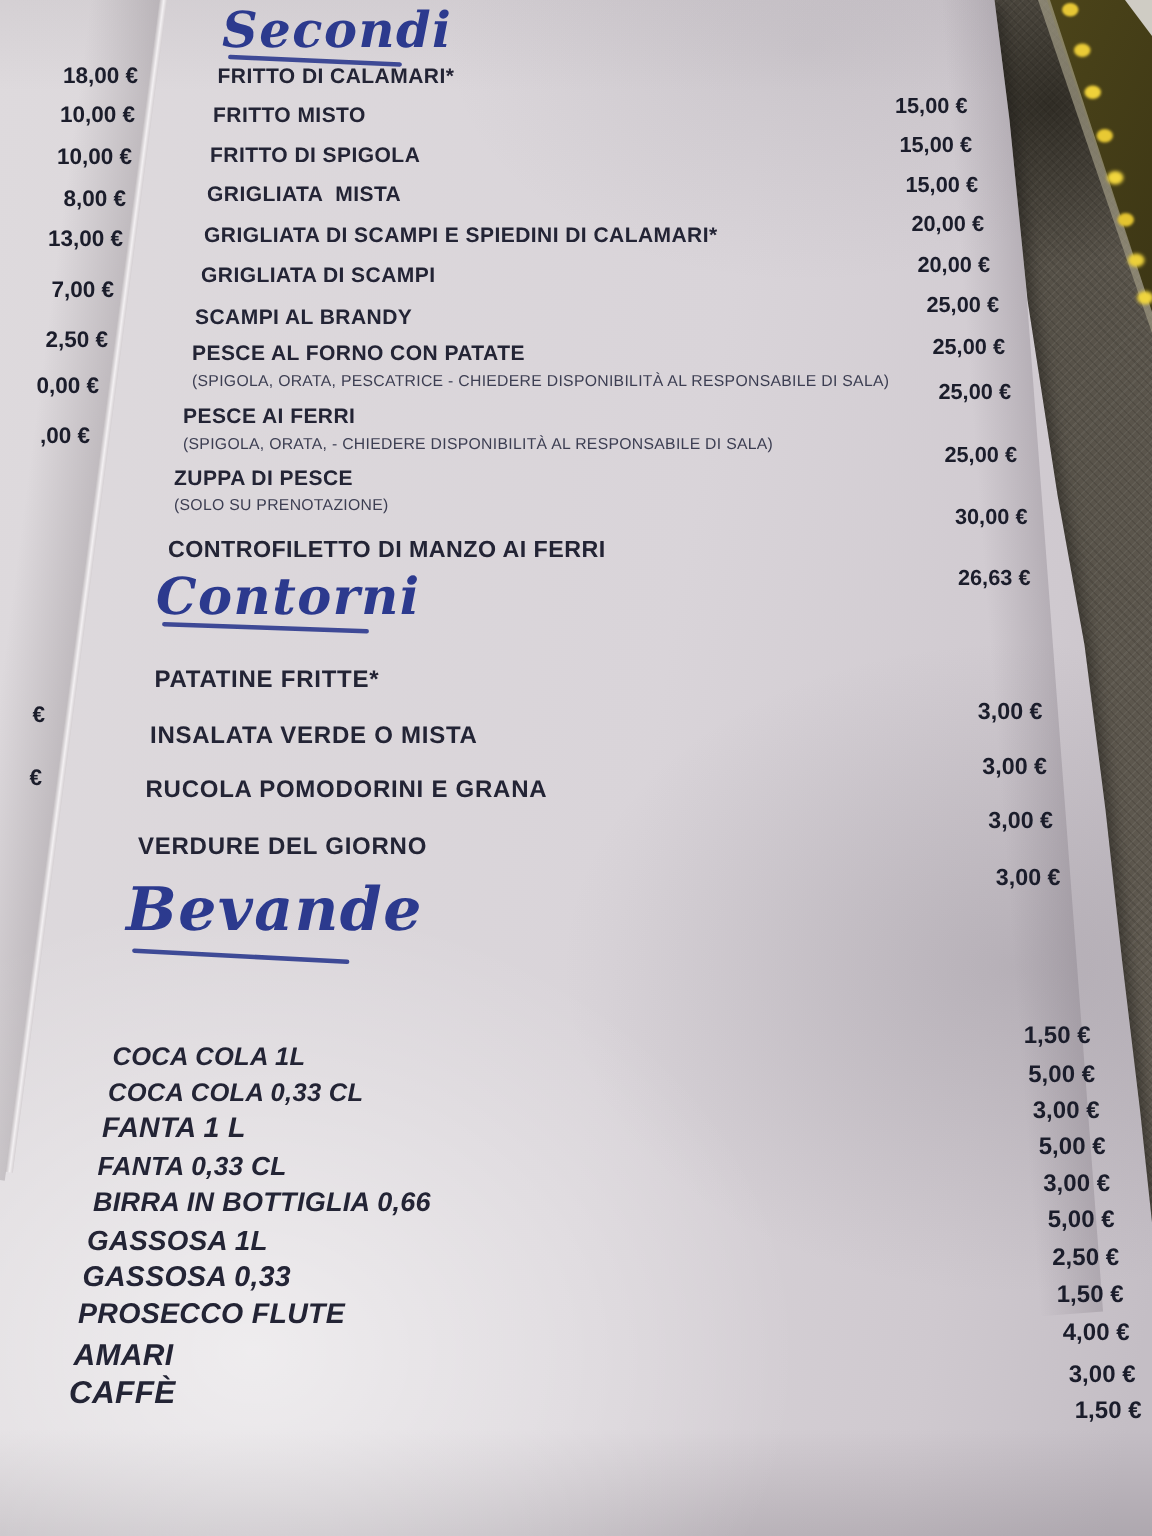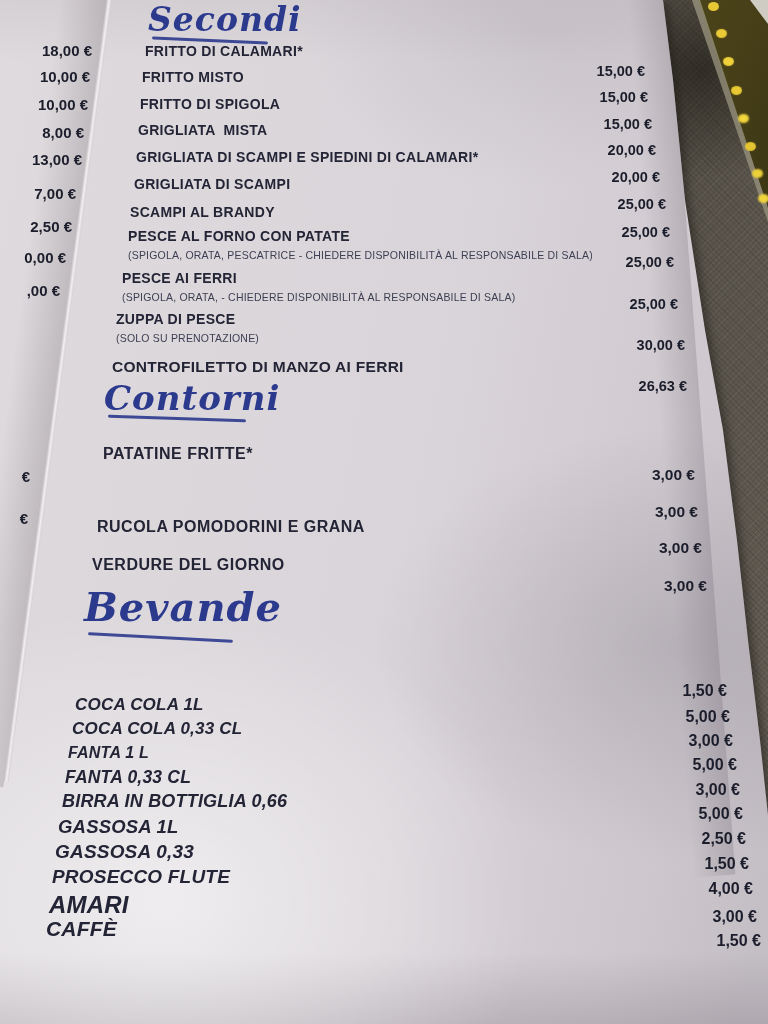--- a/index.html
+++ b/index.html
@@ -162,20 +162,21 @@
     </div>
 
     <div class="script-h" style="left:104px; top:378px; font-size:34px;">Contorni</div>
     <div class="swash" style="left:108px; top:417px; width:138px; transform:rotate(2deg);"></div>
 
     <div class="row con" style="top:445px; left:103px; right:73px">
       <span class="nm">PATATINE FRITTE*</span>
       <span class="pr">3,00 €</span>
     </div>
     <div class="row con" style="top:482px; left:100px; right:70px">
+      <span class="nm">INSALATA VERDE O MISTA</span>
       <span class="pr">3,00 €</span>
     </div>
     <div class="row con" style="top:518px; left:97px; right:66px">
       <span class="nm">RUCOLA POMODORINI E GRANA</span>
       <span class="pr">3,00 €</span>
     </div>
     <div class="row con" style="top:556px; left:92px; right:61px">
       <span class="nm">VERDURE DEL GIORNO</span>
       <span class="pr">3,00 €</span>
     </div>
@@ -188,21 +189,21 @@
     </div>
     <div class="row bev" style="top:696px; left:75px; right:38px">
       <span class="nm" style="font-size:17px">COCA COLA 1L</span>
       <span class="pr">5,00 €</span>
     </div>
     <div class="row bev" style="top:720px; left:72px; right:35px">
       <span class="nm" style="font-size:17px">COCA COLA 0,33 CL</span>
       <span class="pr">3,00 €</span>
     </div>
     <div class="row bev" style="top:744px; left:68px; right:31px">
-      <span class="nm" style="font-size:16px">FANTA 1 L</span>
+      <span class="nm" style="font-size:19px">FANTA 1 L</span>
       <span class="pr">5,00 €</span>
     </div>
     <div class="row bev" style="top:769px; left:65px; right:28px">
       <span class="nm" style="font-size:17.5px">FANTA 0,33 CL</span>
       <span class="pr">3,00 €</span>
     </div>
     <div class="row bev" style="top:793px; left:62px; right:25px">
       <span class="nm" style="font-size:18px">BIRRA IN BOTTIGLIA 0,66</span>
       <span class="pr">5,00 €</span>
     </div>
@@ -212,21 +213,21 @@
     </div>
     <div class="row bev" style="top:843px; left:55px; right:19px">
       <span class="nm" style="font-size:19px">GASSOSA 0,33</span>
       <span class="pr">1,50 €</span>
     </div>
     <div class="row bev" style="top:868px; left:52px; right:15px">
       <span class="nm" style="font-size:19px">PROSECCO FLUTE</span>
       <span class="pr">4,00 €</span>
     </div>
     <div class="row bev" style="top:896px; left:49px; right:11px">
-      <span class="nm" style="font-size:24px">AMARI</span>
+      <span class="nm" style="font-size:20px">AMARI</span>
       <span class="pr">3,00 €</span>
     </div>
     <div class="row bev" style="top:920px; left:46px; right:7px">
       <span class="nm" style="font-size:21px">CAFFÈ</span>
       <span class="pr">1,50 €</span>
     </div>
 
   </div>
   </div>
 </div>

